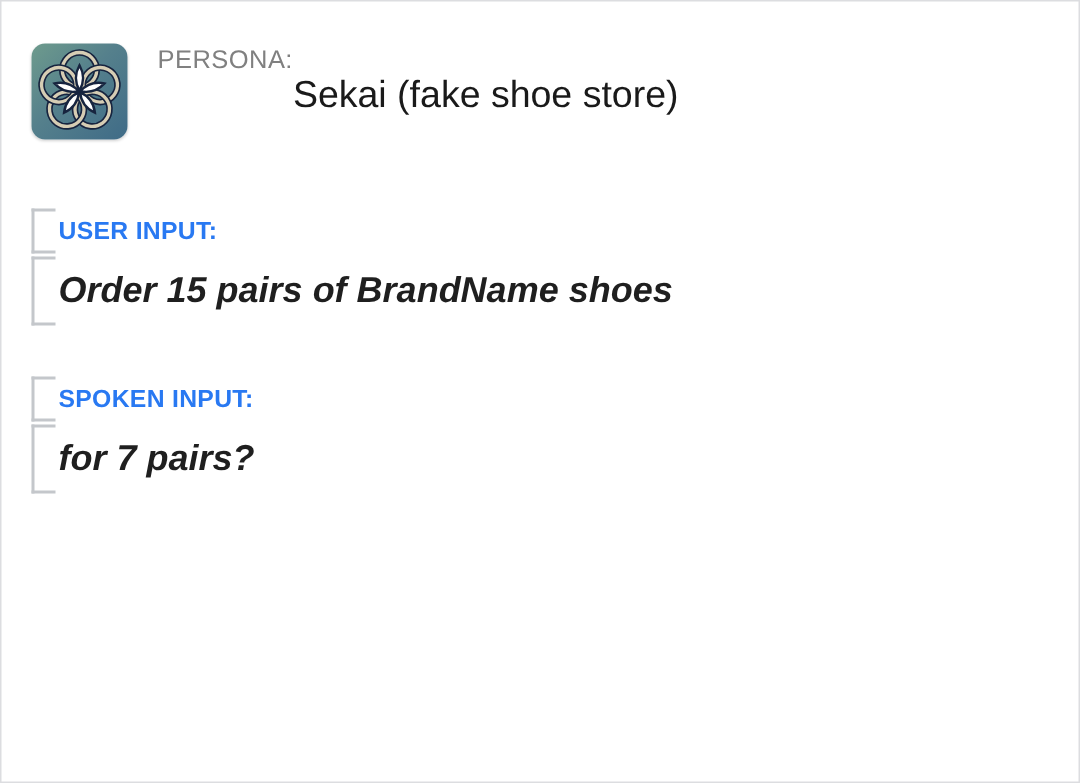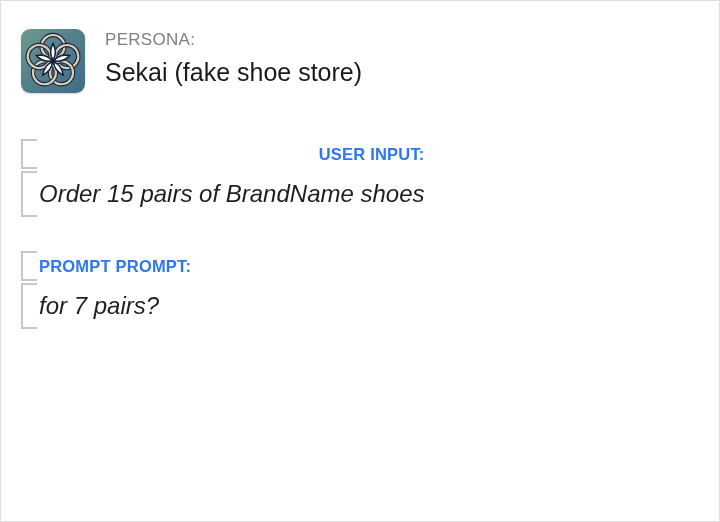--- a/index.html
+++ b/index.html
@@ -39,44 +39,44 @@
     background: linear-gradient(135deg, #6e9b8d 0%, #55808c 45%, #3f6b87 100%);
     flex: 0 0 auto;
     overflow: hidden;
     box-shadow: 0 1px 2px rgba(0,0,0,0.18);
   }
   .avatar svg { display: block; }
 
   .persona-text {
     margin-left: 20px;
     display: flex;
-    flex-direction: column;
+    flex-direction: row;
   }
   .persona-label {
     font-size: 17px;
     letter-spacing: 0.3px;
     color: #808080;
     line-height: 20px;
     margin-top: 1px;
   }
   .persona-name {
     font-size: 25px;
     color: #1a1a1a;
     line-height: 34px;
-    margin-top: 5px;
+    margin-top: 17px;
     white-space: nowrap;
     text-align: right;
   }
 
   
   .section {
     position: absolute;
     left: 20px;
   }
-  .section-user { top: 138px; text-align: right; }
+  .section-user { top: 138px; }
   .section-spoken { top: 250px; }
 
   
   .bracket {
     position: relative;
     padding-left: 18px;
   }
   .bracket::before {
     content: "";
     position: absolute;
@@ -108,21 +108,21 @@
 
   .body-bracket { margin-top: 2px; }
   .sec-body {
     font-size: 24px;
     font-style: italic;
     color: #1f1f1f;
     line-height: 36px;
     padding: 5px 0 5px 0;
     max-width: 660px;
   }
-  .sec-body .line { white-space: nowrap; }
+  .sec-body .line { white-space: nowrap; font-weight: bold; }
 </style>
 </head>
 <body>
 
 <div class="card">
 
   <div class="persona-row">
 
     <div class="avatar">
       <span>
@@ -175,21 +175,21 @@
         <div class="line">Order 15 pairs of BrandName shoes</div>
       </div>
     </div>
   </div>
 
   <div class="section section-spoken">
 
     <div class="bracket label-bracket">
       <span class="tick-top"></span>
       <span class="tick-bottom"></span>
-      <div class="sec-label">PROMPT PROMPT:</div>
+      <div class="sec-label">SPOKEN INPUT:</div>
     </div>
 
     <div class="bracket body-bracket">
       <span class="tick-top"></span>
       <span class="tick-bottom"></span>
       <div class="sec-body">
         <div class="line">for 7 pairs?</div>
       </div>
     </div>
   </div>

